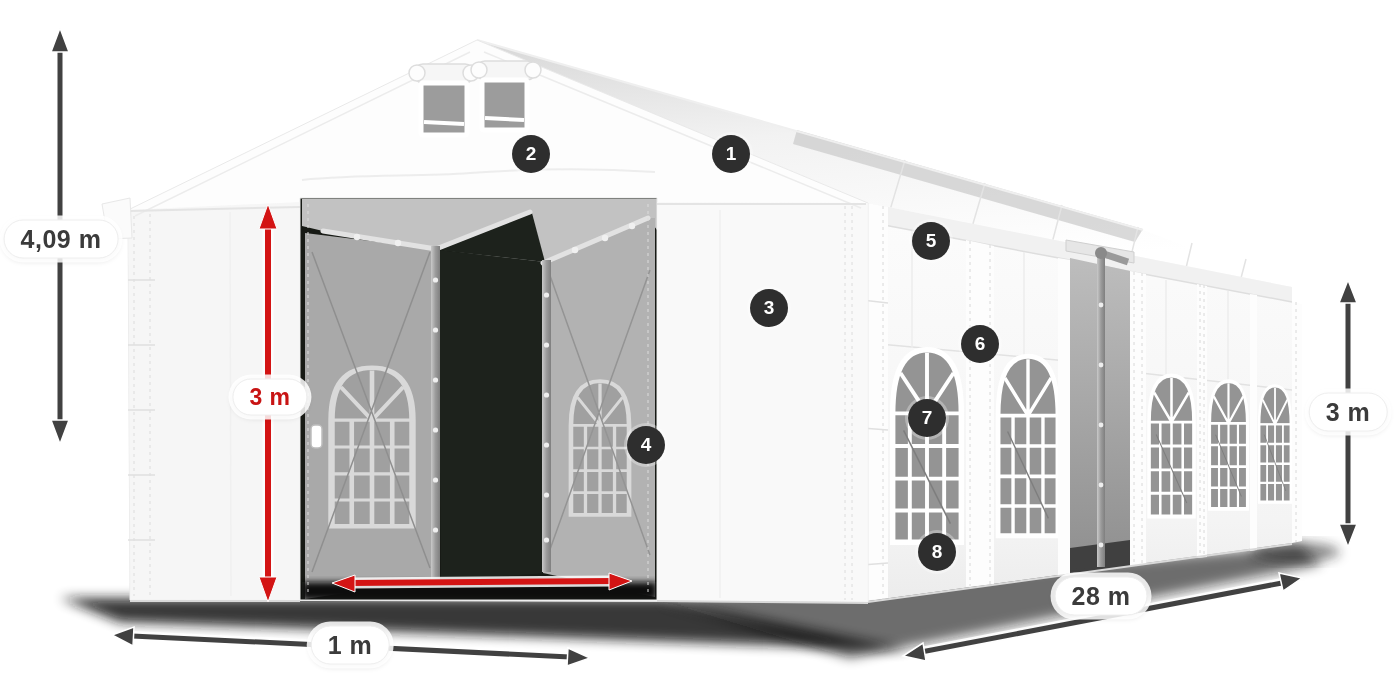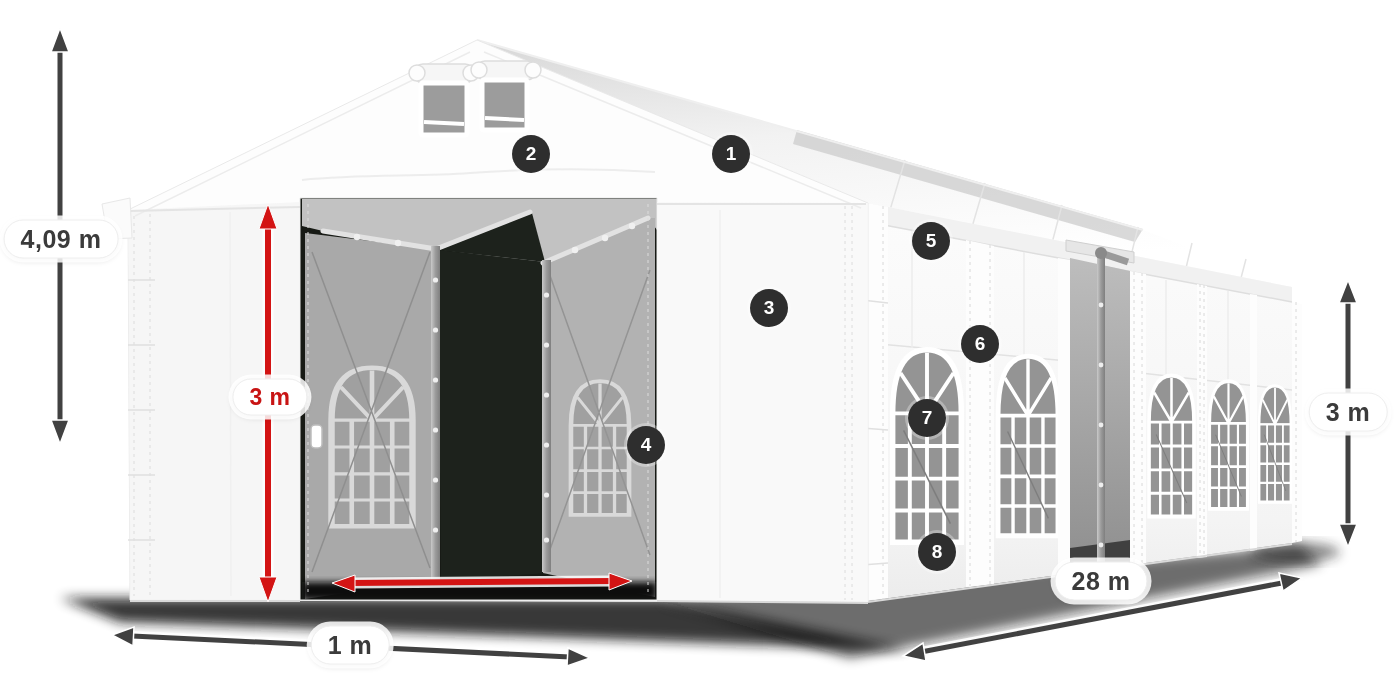--- a/index.html
+++ b/index.html
@@ -270,21 +270,21 @@
       <line x1="350" y1="583" x2="614" y2="581" stroke="#d31414" stroke-width="6"></line>
       <polygon points="332,583 355,575 355,592" fill="#d31414" stroke="#ffffff" stroke-width="1"></polygon>
       <polygon points="632,581 609,573 609,590" fill="#d31414" stroke="#ffffff" stroke-width="1"></polygon>
     </g>
   </g>
 </svg>
 
 <div class="pill" style="left:61px;top:239px;text-align:center;">4,09 m</div>
 <div class="pill red small" style="left:270px;top:397px;">3 m</div>
 <div class="pill" style="left:350px;top:645px;">1 m</div>
-<div class="pill" style="left:1101px;top:581px;">28 m</div>
+<div class="pill" style="left:1101px;top:596px;">28 m</div>
 <div class="pill" style="left:1348px;top:412px;">3 m</div>
 
 <div class="badge" style="left:731px;top:154px;">1</div>
 <div class="badge" style="left:531px;top:154px;">2</div>
 <div class="badge" style="left:769px;top:308px;">3</div>
 <div class="badge" style="left:646px;top:445px;">4</div>
 <div class="badge" style="left:931px;top:241px;">5</div>
 <div class="badge" style="left:980px;top:344px;">6</div>
 <div class="badge" style="left:927px;top:418px;">7</div>
 <div class="badge" style="left:937px;top:552px;">8</div>

